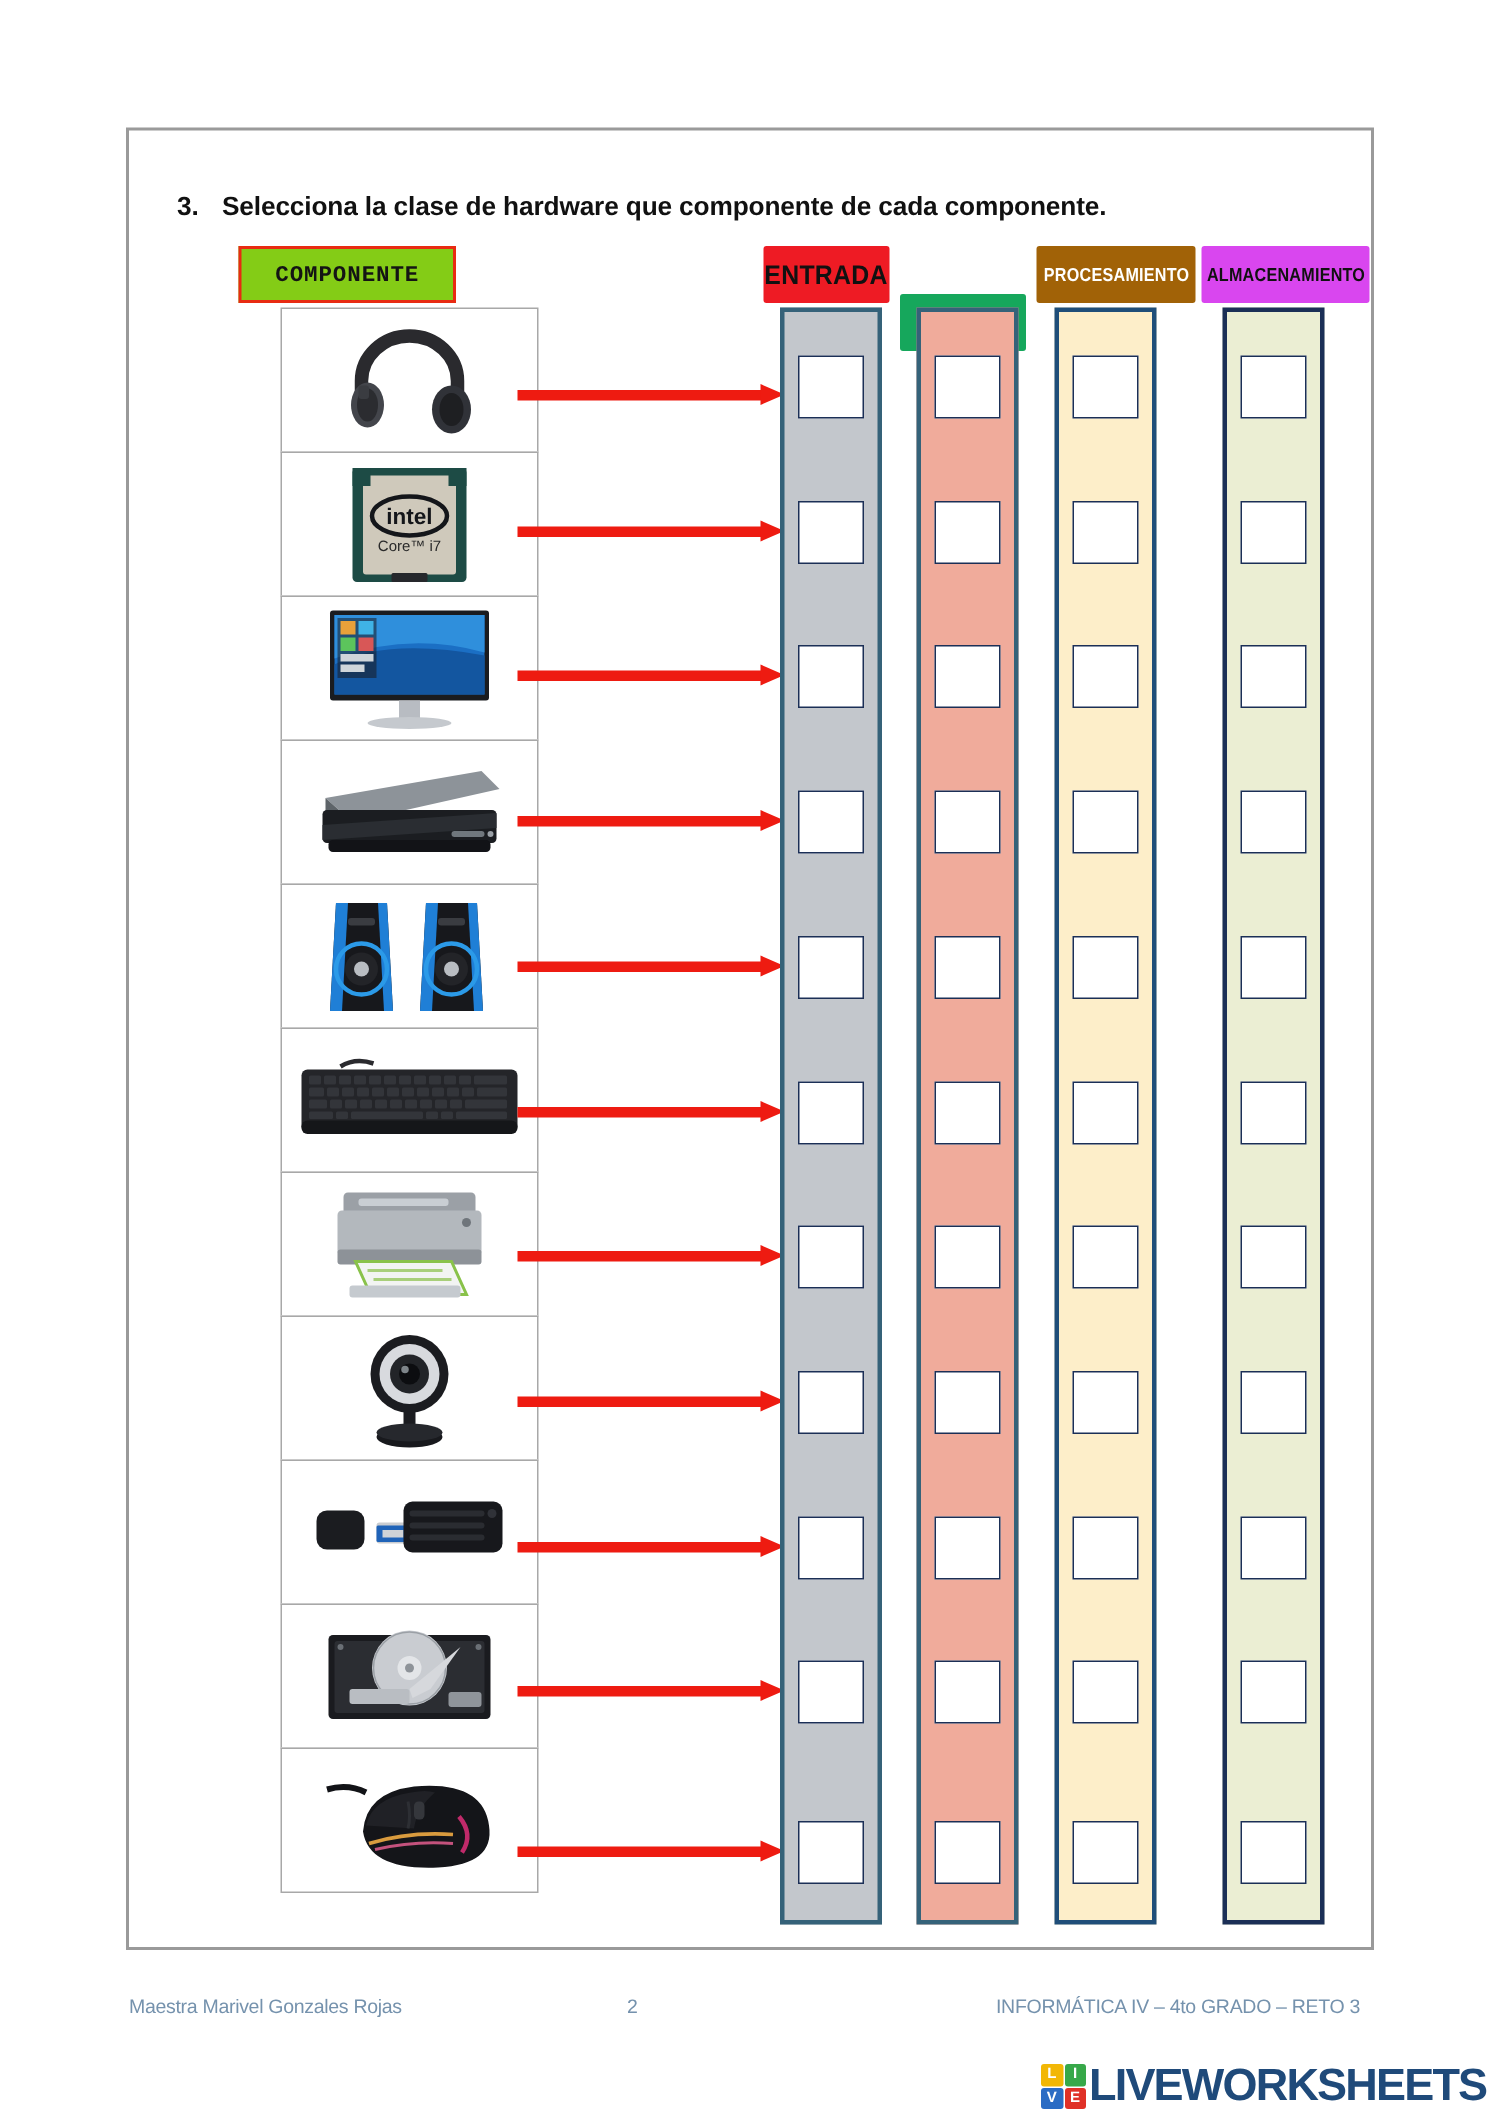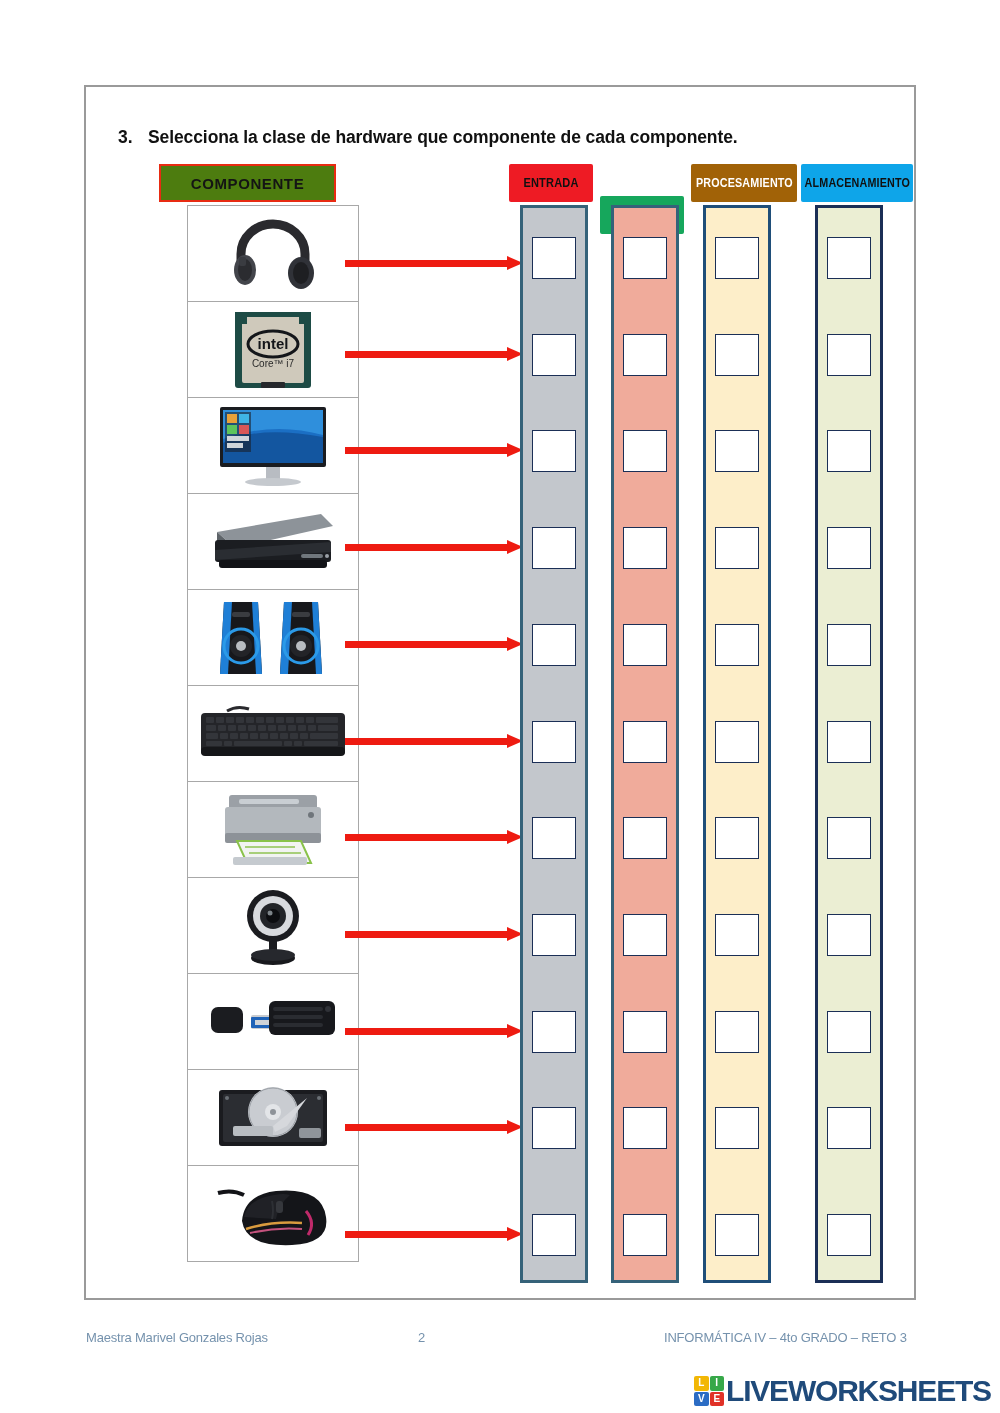--- a/index.html
+++ b/index.html
@@ -42,54 +42,55 @@
   #question-number {
     display: inline-block;
     width: 30px;
   }
 
   
   #componente-header {
     position: absolute;
     left: 159px;
     top: 164px;
-    width: 177px;
+    width: 145px;
     height: 38px;
-    background: #4d7c0f;
+    background: #84cc16;
     border: 2px solid #e82b12;
     box-sizing: border-box;
     display: flex;
     align-items: center;
     justify-content: center;
     font-size: 15px;
     font-weight: bold;
     color: #141414;
     letter-spacing: 0.6px;
+    font-family: Liberation Mono, monospace;
   }
 
   
   .cat-header {
     position: absolute;
     top: 164px;
     height: 38px;
     box-sizing: border-box;
     display: flex;
     align-items: center;
     justify-content: center;
     font-weight: bold;
     letter-spacing: 0.2px;
     border-radius: 2px;
     overflow: hidden;
   }
   .cat-header span { white-space: nowrap; }
 
-  #cat-header-0 { left: 509px; width: 84px; background: #ee1b24; color: #111111; font-size: 12px; }
+  #cat-header-0 { left: 509px; width: 84px; background: #ee1b24; color: #111111; font-size: 18px; }
   #cat-header-1 { left: 600px; width: 84px; background: #16a75c; color: #111111; font-size: 12.5px; margin-top: 32px; }
   #cat-header-2 { left: 691px; width: 106px; background: #a16207; color: #ffffff; font-size: 12.5px; }
-  #cat-header-3 { left: 801px; width: 112px; background: #0ea5e9; color: #111111; font-size: 12.5px; }
+  #cat-header-3 { left: 801px; width: 112px; background: #d946ef; color: #111111; font-size: 12.5px; }
   
   #cat-header-2 span, #cat-header-3 span { transform: scaleX(0.86); display:inline-block; }
   #cat-header-0 span, #cat-header-1 span { transform: scaleX(0.92); display:inline-block; }
 
   
   #component-column {
     position: absolute;
     left: 159px;
     top: 205px;
     width: 154px;

